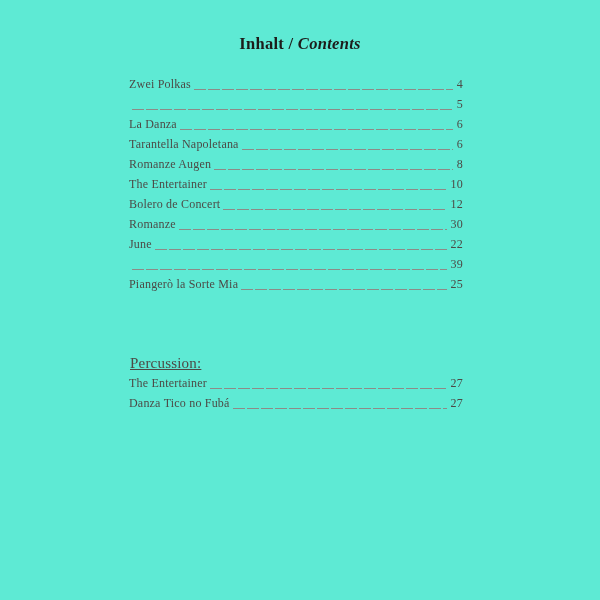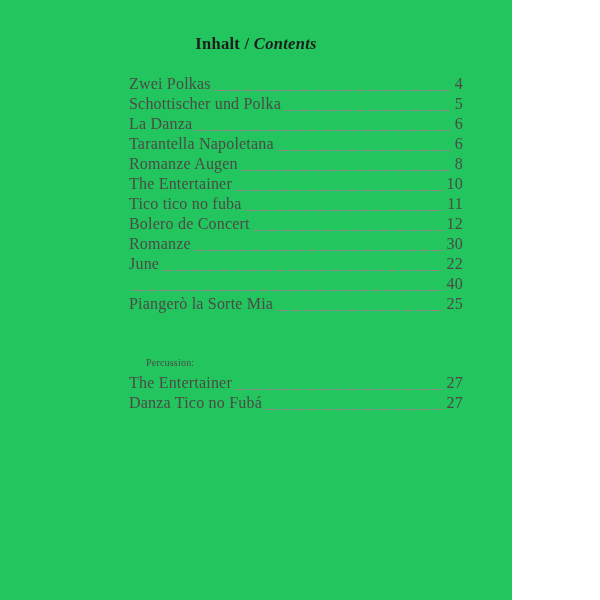--- a/index.html
+++ b/index.html
@@ -2,23 +2,23 @@
 <html><head>
 <meta charset="utf-8">
 <style>
   html, body {
     margin: 0;
     padding: 0;
     background: #ffffff;
   }
   .page {
     position: relative;
-    width: 512px;
+    width: 600px;
     height: 600px;
-    background: #22c55e;
+    background: #5eead4;
     overflow: hidden;
     font-family: "Liberation Serif", "DejaVu Serif", serif;
     color: #4d4a46;
   }
   .title {
     position: absolute;
     top: 34px;
     left: 0;
     width: 100%;
     margin: 0;
@@ -40,21 +40,21 @@
   .toc-list.main {
     top: 74px;
   }
   .toc-list.percussion {
     top: 373px;
   }
   .toc-row {
     display: flex;
     align-items: baseline;
     height: 20px;
-    font-size: 16px;
+    font-size: 12px;
   }
   .toc-label {
     white-space: nowrap;
     line-height: 20px;
     letter-spacing: 0.2px;
   }
   .toc-leader {
     flex: 1 1 auto;
     height: 1px;
     align-self: baseline;
@@ -62,45 +62,45 @@
     margin: 0 4px 0 3px;
     transform: translateY(2px);
   }
   .toc-page {
     white-space: nowrap;
     line-height: 20px;
     letter-spacing: 0.2px;
   }
   .section-heading {
     position: absolute;
-    left: 146px;
+    left: 130px;
     top: 353px;
     height: 20px;
     line-height: 20px;
-    font-size: 10px;
+    font-size: 15px;
     letter-spacing: 0.2px;
+    text-decoration: underline;
   }
 </style>
 </head>
 <body>
 
 <div class="page">
 
   <h1 class="title"><span>Inhalt /</span> <span class="italic">Contents</span></h1>
 
   <div class="toc-list main">
 
       <div class="toc-row">
         <span class="toc-label">Zwei Polkas</span>
         <span class="toc-leader"></span>
         <span class="toc-page">4</span>
       </div>
 
       <div class="toc-row">
-        <span class="toc-label">Schottischer und Polka</span>
         <span class="toc-leader"></span>
         <span class="toc-page">5</span>
       </div>
 
       <div class="toc-row">
         <span class="toc-label">La Danza</span>
         <span class="toc-leader"></span>
         <span class="toc-page">6</span>
       </div>
 
@@ -115,25 +115,20 @@
         <span class="toc-leader"></span>
         <span class="toc-page">8</span>
       </div>
 
       <div class="toc-row">
         <span class="toc-label">The Entertainer</span>
         <span class="toc-leader"></span>
         <span class="toc-page">10</span>
       </div>
 
-      <div class="toc-row">
-        <span class="toc-label">Tico tico no fuba</span>
-        <span class="toc-leader"></span>
-        <span class="toc-page">11</span>
-      </div>
 
       <div class="toc-row">
         <span class="toc-label">Bolero de Concert</span>
         <span class="toc-leader"></span>
         <span class="toc-page">12</span>
       </div>
 
 
       <div class="toc-row">
         <span class="toc-label">Romanze</span>
@@ -142,21 +137,21 @@
       </div>
 
       <div class="toc-row">
         <span class="toc-label">June</span>
         <span class="toc-leader"></span>
         <span class="toc-page">22</span>
       </div>
 
       <div class="toc-row">
         <span class="toc-leader"></span>
-        <span class="toc-page">40</span>
+        <span class="toc-page">39</span>
       </div>
 
       <div class="toc-row">
         <span class="toc-label">Piangerò la Sorte Mia</span>
         <span class="toc-leader"></span>
         <span class="toc-page">25</span>
       </div>
     </div>
 
   <div class="section-heading">Percussion:</div>

